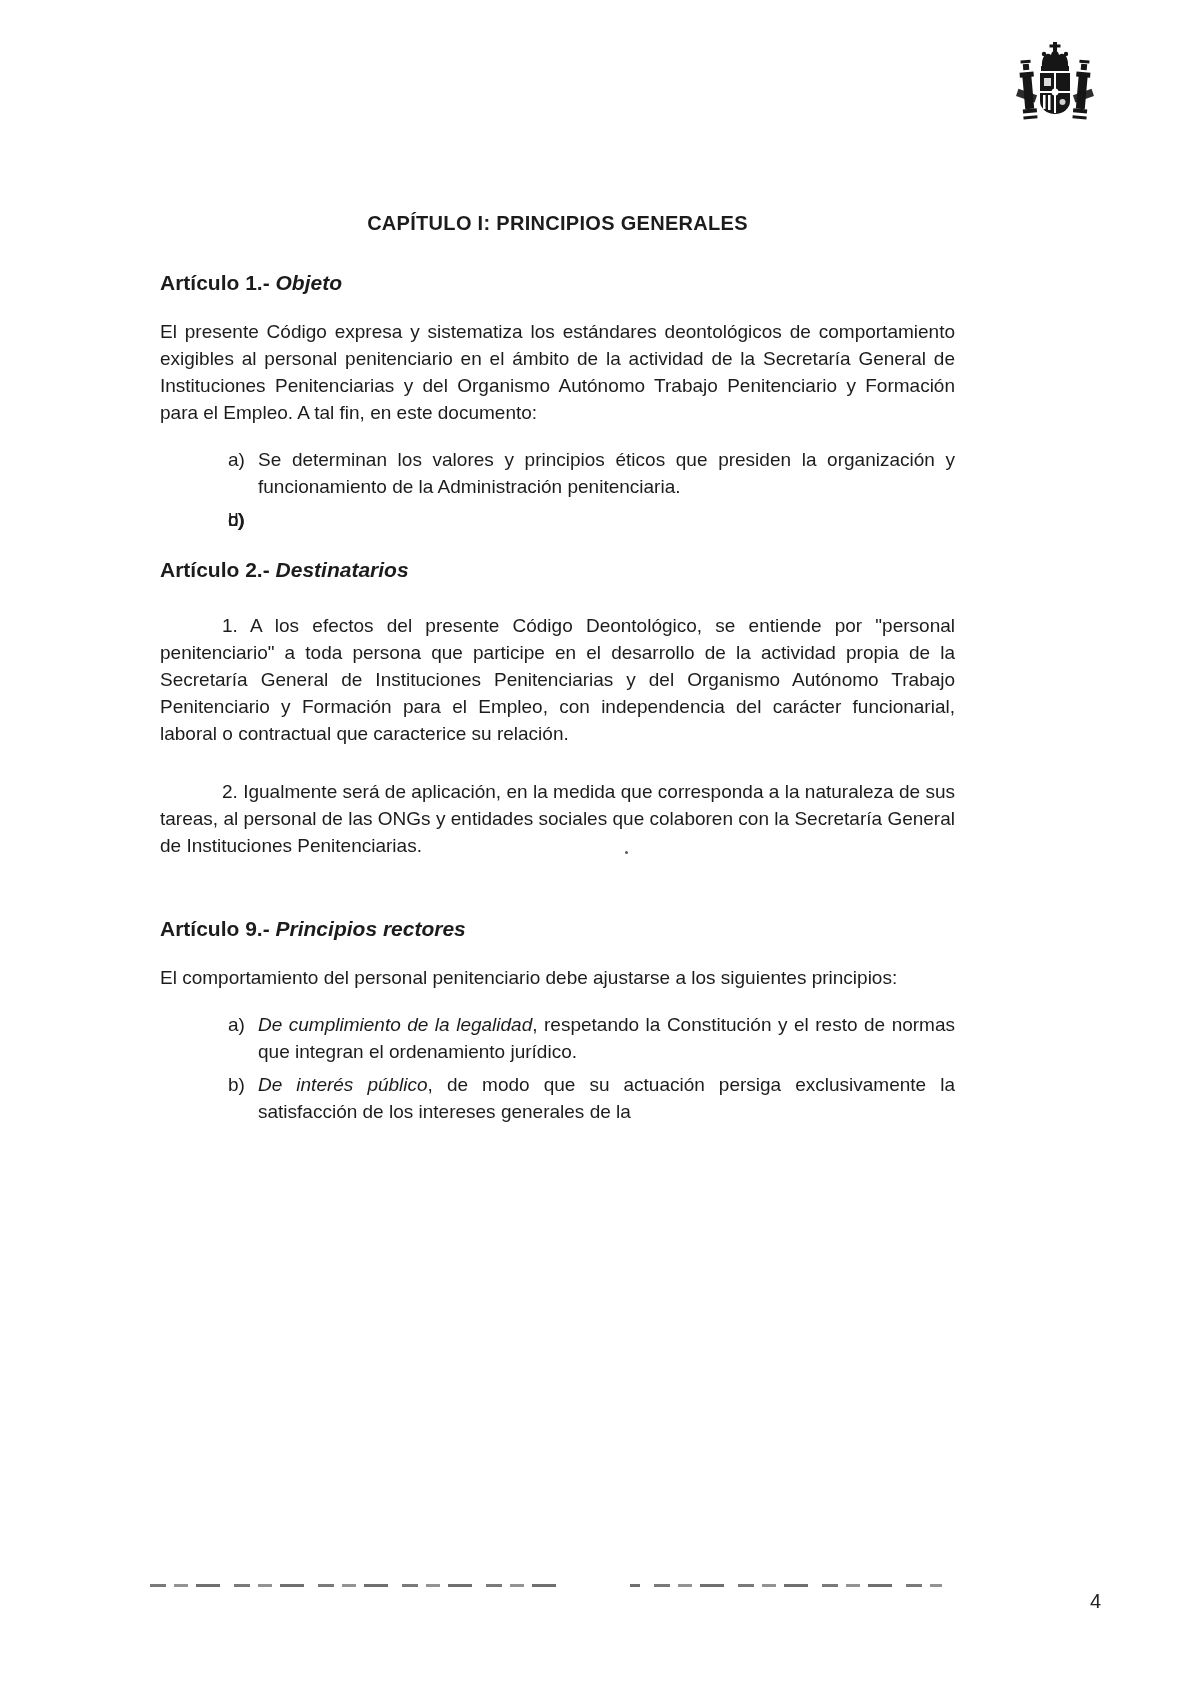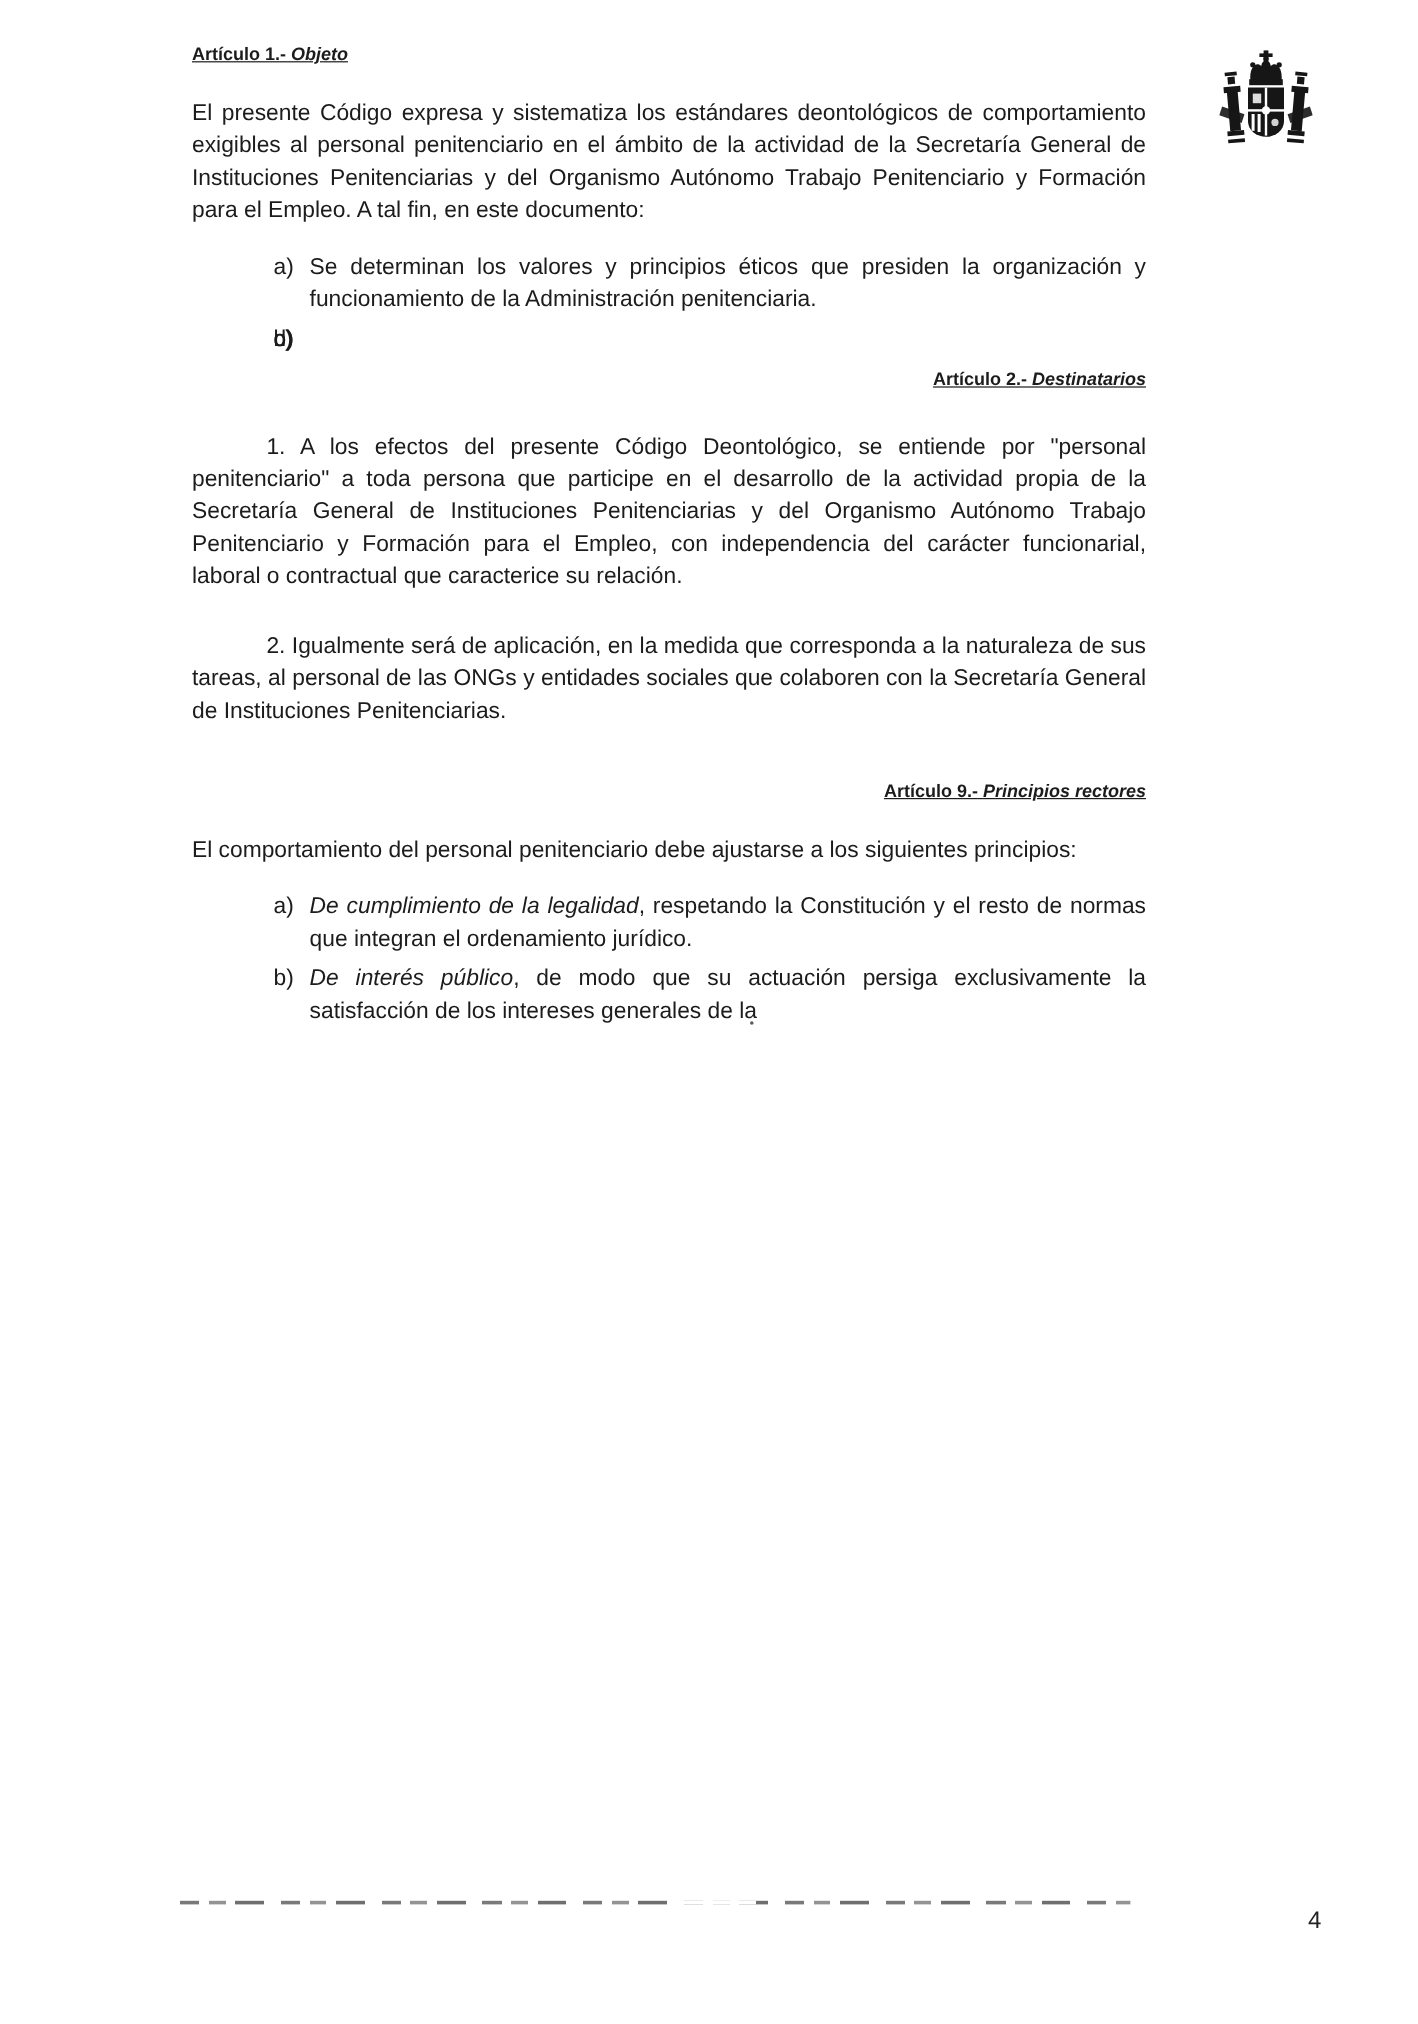--- a/index.html
+++ b/index.html
@@ -30,23 +30,22 @@
     margin-top: 210px;
     text-align: center;
     font-weight: bold;
     font-size: 20px;
     line-height: 27px;
     letter-spacing: 0.3px;
   }
   .article-heading {
     margin-top: 32px;
     font-weight: bold;
-    font-size: 15px;
-    line-height: 27px;
-    text-decoration: underline;
+    font-size: 21px;
+    line-height: 27px;
   }
   .article-heading .head-title { font-style: italic; }
   .para {
     margin-top: 22px;
     font-size: 19px;
     line-height: 27px;
     text-align: justify;
   }
   .para.first-indent { text-indent: 62px; margin-top: 29px; }
   .para.gap { margin-top: 31px; }
@@ -58,21 +57,21 @@
     line-height: 27px;
     text-align: justify;
     margin-top: 6px;
   }
   .list-item .marker {
     position: absolute;
     left: 68px;
     top: 0;
   }
   .list-item .lead { font-style: italic; }
-  .heading-gap { margin-top: 40px; text-align: right; }
+  .heading-gap { margin-top: 56px; }
   .scan-dot {
     position: absolute;
     left: 625px;
     top: 851px;
     width: 3px;
     height: 3px;
     background: #5a5a5a;
     border-radius: 50%;
   }
   .footer-scan-line {
@@ -151,20 +150,21 @@
       <rect x="27" y="55" width="2.5" height="14"></rect>
       <rect x="32" y="55" width="2.5" height="15"></rect>
       <circle cx="39" cy="52" r="3.5"></circle>
       <rect x="28" y="38" width="7" height="8" opacity="0.85"></rect>
       <circle cx="46.5" cy="62" r="3" opacity="0.8"></circle>
     </g>
   </svg>
 
   <div class="content">
 
+    <div class="doc-title">CAPÍTULO I: PRINCIPIOS GENERALES</div>
 
     <div class="article-heading">
       <span class="head-label">Artículo 1.-</span>
       <span class="head-title">Objeto</span>
     </div>
 
     <p class="para">El presente Código expresa y sistematiza los estándares deontológicos de comportamiento exigibles al personal penitenciario en el ámbito de la actividad de la Secretaría General de Instituciones Penitenciarias y del  Organismo Autónomo Trabajo Penitenciario y Formación para el Empleo. A tal fin, en este documento:</p>
 
     <div class="list">
       <div class="list-item">

